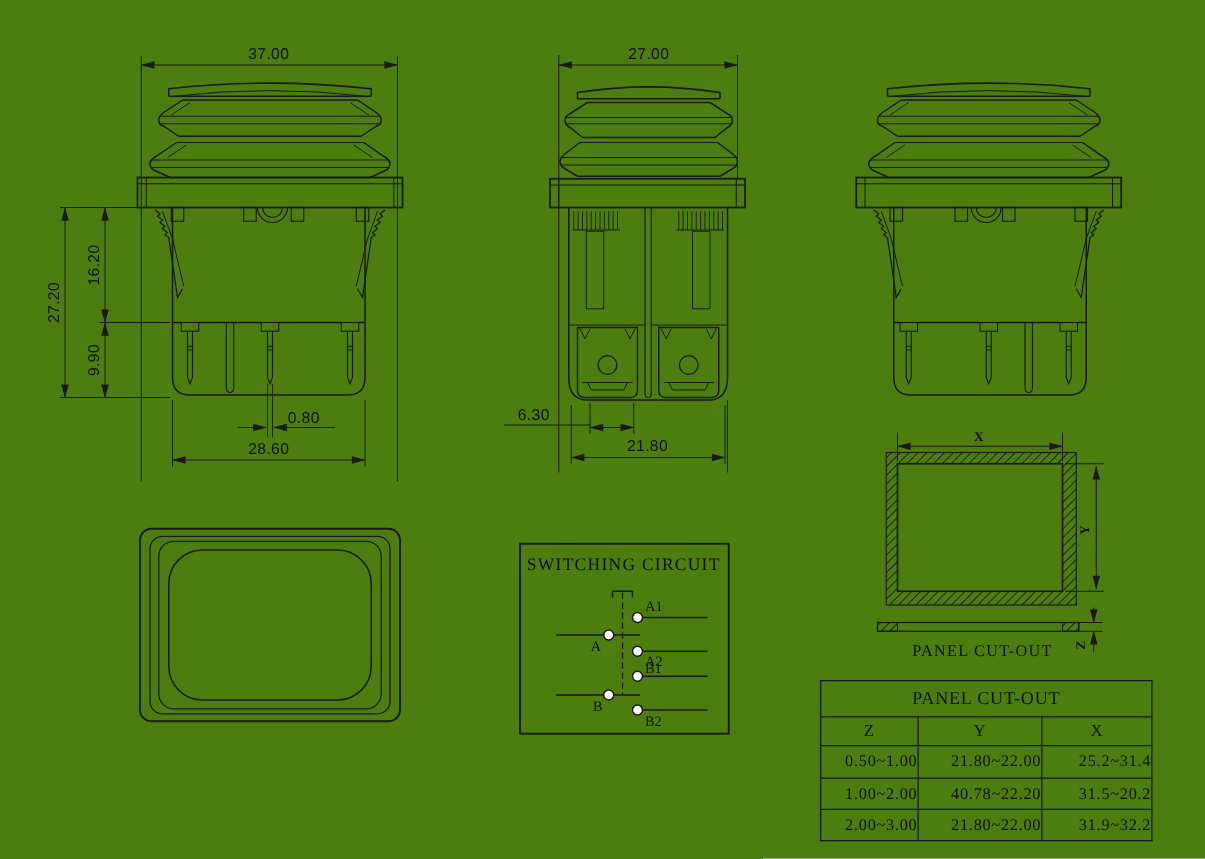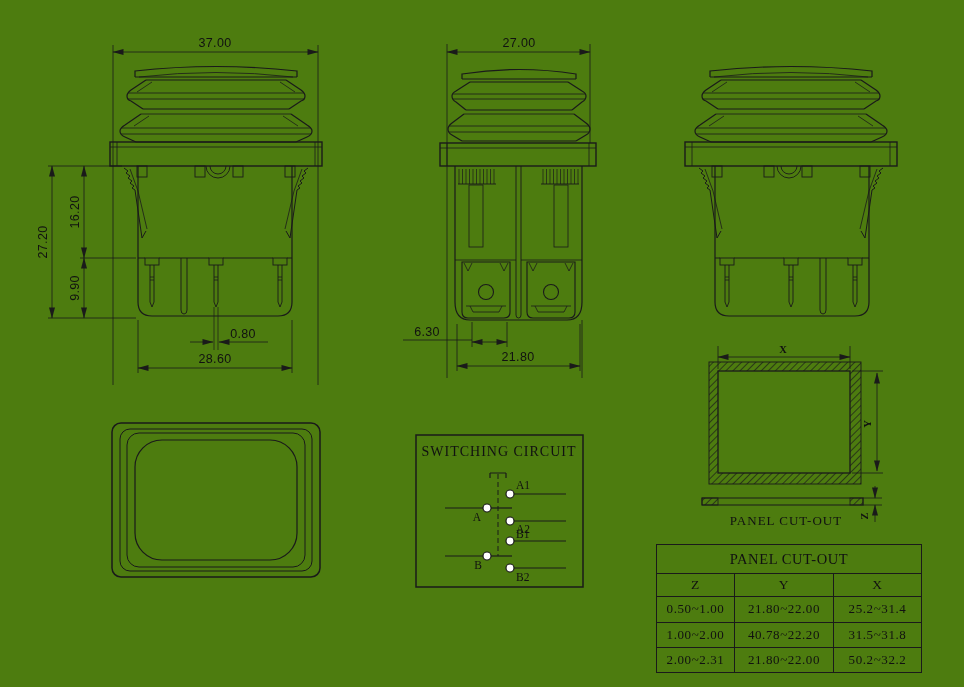--- a/index.html
+++ b/index.html
@@ -14,21 +14,21 @@
   .pc-lab{font-size:10.5px;font-weight:bold;}
   .pc-cap{font-size:13px;letter-spacing:1px;}
 
   table.cutout-table{position:absolute;left:656px;top:544px;width:265px;height:129px;
       border-collapse:collapse;table-layout:fixed;color:#111;
       font-family:"Liberation Serif",serif;font-size:13px;}
   table.cutout-table td{border:1.4px solid #1a1a1a;text-align:center;vertical-align:middle;
       padding:0;letter-spacing:.6px;}
   td.t-title{height:28px;font-size:14.5px;letter-spacing:1.5px;}
   td.t-head{height:22px;font-size:13.5px;}
-  tr.t-row td{height:24px;}
+  tr.t-row td{height:24px;text-align:right;}
 </style>
 </head>
 <body>
 
 <div class="canvas">
 
 <svg width="964" height="687" viewBox="0 0 964 687">
   <defs>
     <marker id="arw" viewBox="0 0 12 8" refX="11" refY="4" markerWidth="12" markerHeight="8" orient="auto-start-reverse" markerUnits="userSpaceOnUse">
       <path d="M11.5,4 L0.5,1 L0.5,7 Z" fill="#1a1a1a"></path>
@@ -295,23 +295,23 @@
     <td class="t-head">X</td>
   </tr>
   <tr class="t-row">
     <td>0.50~1.00</td>
     <td>21.80~22.00</td>
     <td>25.2~31.4</td>
   </tr>
   <tr class="t-row">
     <td>1.00~2.00</td>
     <td>40.78~22.20</td>
-    <td>31.5~31.8</td>
+    <td>31.5~20.2</td>
   </tr>
   <tr class="t-row">
-    <td>2.00~2.31</td>
+    <td>2.00~3.00</td>
     <td>21.80~22.00</td>
-    <td>50.2~32.2</td>
+    <td>31.9~32.2</td>
   </tr>
 </tbody>
     </table>
 
 </div>
 
 </body></html>

